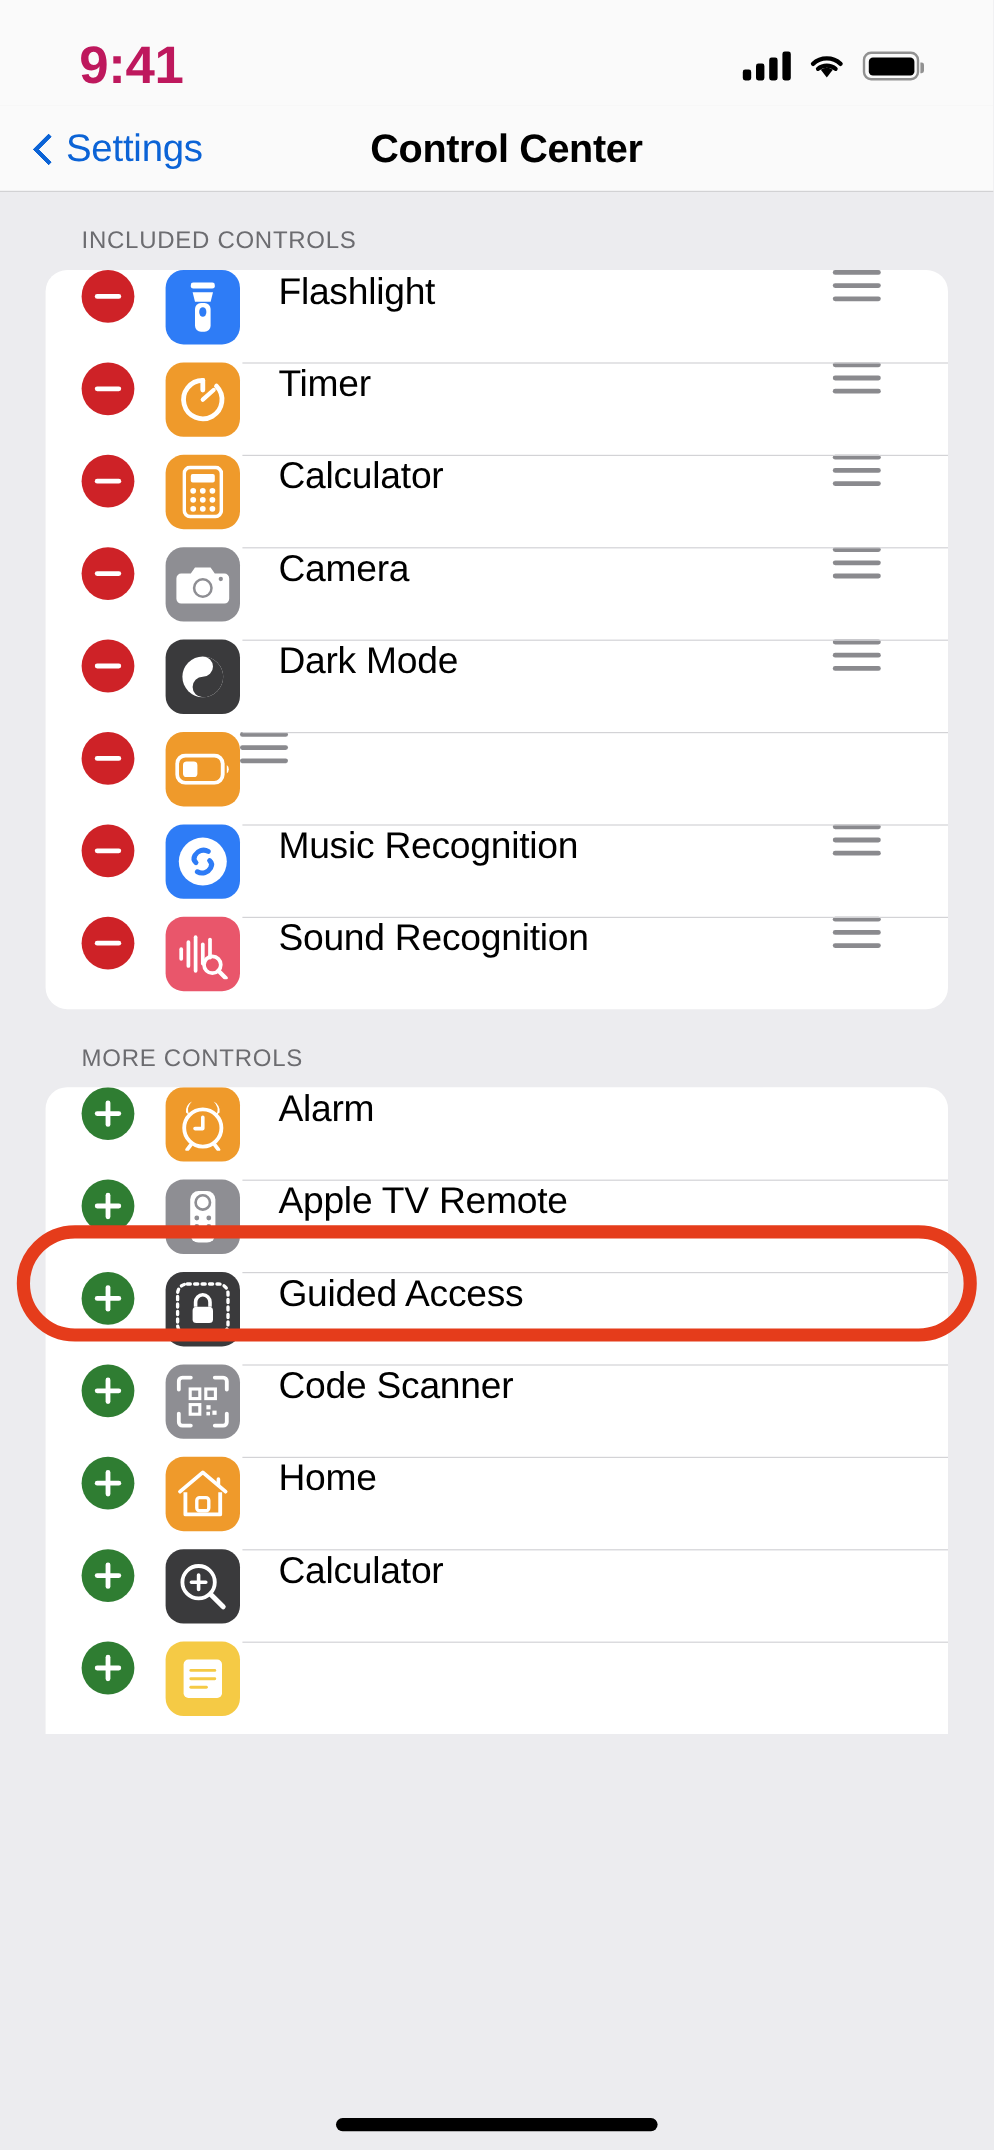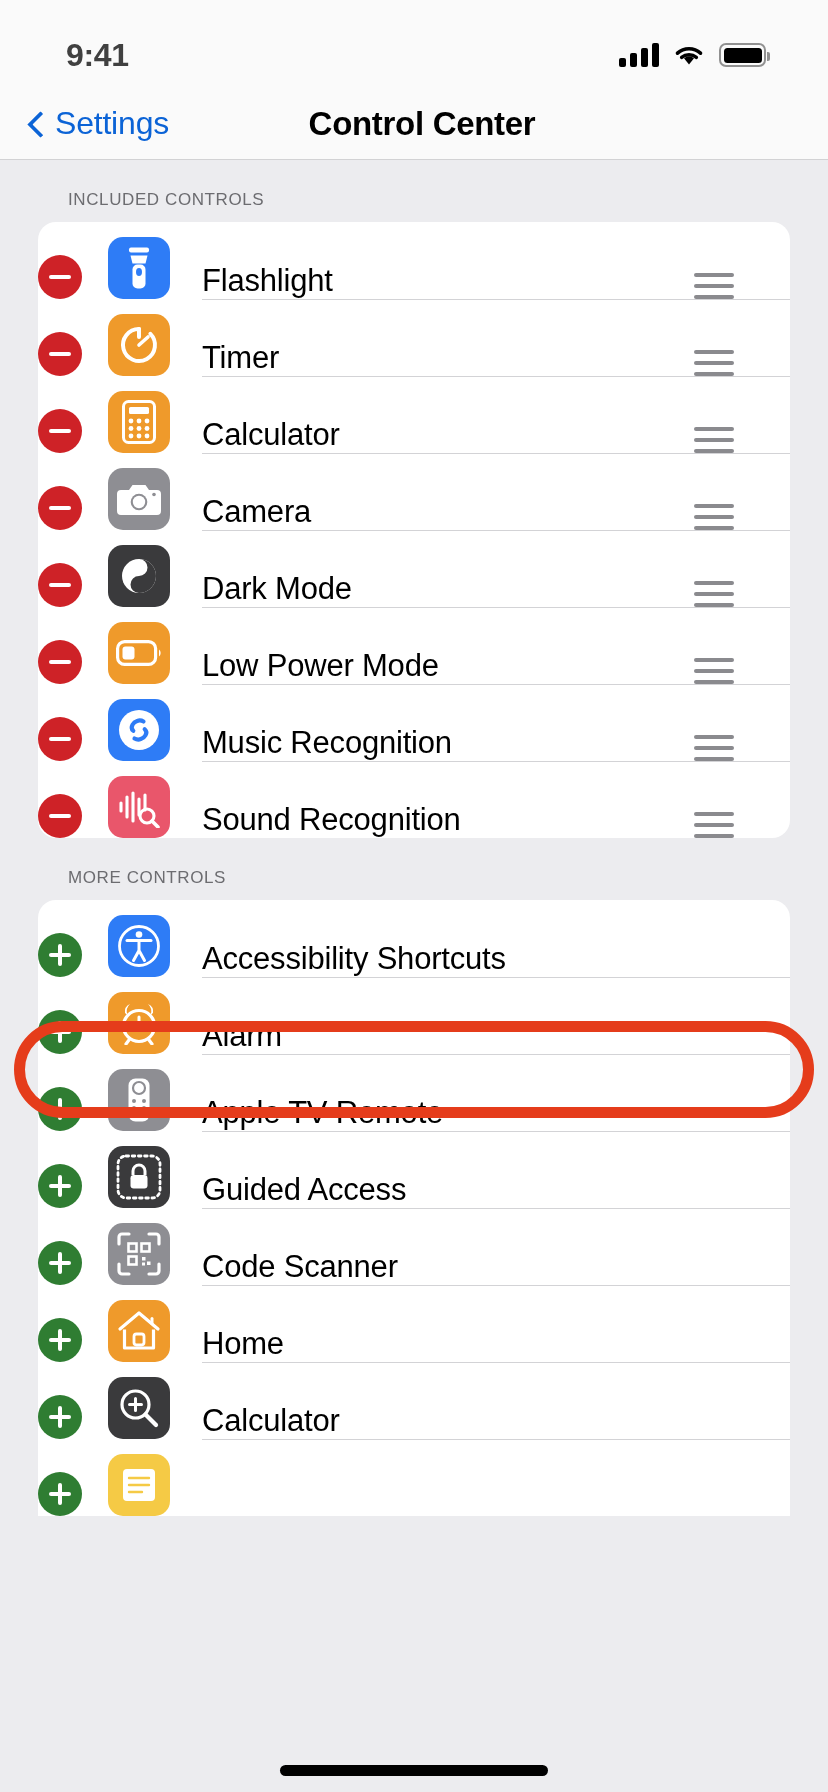--- a/index.html
+++ b/index.html
@@ -11,21 +11,21 @@
     overflow:hidden;
     position:relative;
   }
 
   
   .statusbar{
     height:88px; background:#FAFAFA;
     display:flex; align-items:center; justify-content:space-between;
     padding:22px 62px 0 66px;
   }
-  .sb-time{ font-size:32px; font-weight:600; color:#404040; letter-spacing:-0.3px;text-align:right; }
+  .sb-time{ font-size:44px; font-weight:600; color:#be185d; letter-spacing:-0.3px;text-align:right; }
   .sb-right{ display:flex; align-items:center; gap:14px; }
   .bars{ display:flex; align-items:flex-end; gap:4px; height:24px; }
   .bars i{ width:7px; background:#000; border-radius:2px; display:block; }
   .bars i:nth-child(1){ height:9px; }
   .bars i:nth-child(2){ height:14px; }
   .bars i:nth-child(3){ height:19px; }
   .bars i:nth-child(4){ height:24px; }
   .battery{
     width:47px; height:24px; border:2.5px solid rgba(0,0,0,.42);
     border-radius:7px; padding:2.5px; position:relative;
@@ -58,35 +58,35 @@
   .nav-title{
     position:absolute; left:16px; right:0; text-align:center;
     font-size:33px; font-weight:700; color:#000; letter-spacing:-0.3px;
     pointer-events:none;
   }
 
   
   .content{ position:relative; }
 
   .section-head{
-    font-size:17px; color:#6C6C70; letter-spacing:0.6px;
+    font-size:20px; color:#6C6C70; letter-spacing:0.6px;
     padding:30px 0 12px 68px; text-transform:uppercase;
   }
 
   .card{
     background:#fff;
     margin:0 38px;
     border-radius:18px;
     overflow:hidden;
   }
   .card.bottomless{ border-radius:18px 18px 0 0; }
 
   .row{
-    display:flex; align-items:flex-end;
-    height:77px; position:relative;
+    display:flex; align-items:flex-start;
+    height:77px; padding-left:30px; position:relative;
   }
   .row + .row:before{
     content:""; position:absolute; left:164px; right:0; top:0;
     height:1px; background:#D3D3D6;
   }
 
   
   .act{
     width:44px; height:44px; border-radius:50%;
     flex:0 0 44px; position:relative;
@@ -273,21 +273,20 @@
         <div class="act remove">
           <span class="h"></span>
         </div>
         <div class="tile" style="background: rgb(239, 154, 43);">
           <svg width="46" height="26" viewBox="0 0 46 26">
       <rect x="1.6" y="1.6" width="38" height="22.8" rx="7" fill="none" stroke="#fff" stroke-width="3.2"></rect>
       <rect x="6.5" y="6.5" width="12" height="13" rx="3" fill="#fff"></rect>
       <path d="M43 9.5 a4.5 4.5 0 0 1 0 7 Z" fill="#fff"></path>
     </svg>
         </div>
-        <div class="row-label">Low Power Mode</div>
         <div class="handle">
           <i></i>
           <i></i>
           <i></i>
         </div>
       </div>
       <div class="row">
         <div class="act remove">
           <span class="h"></span>
         </div>
@@ -326,35 +325,20 @@
         <div class="handle">
           <i></i>
           <i></i>
           <i></i>
         </div>
       </div>
     </div>
 
   <div class="section-head">MORE CONTROLS</div>
   <div class="card bottomless" id="card-more">
-      <div class="row">
-        <div class="act add">
-          <span class="h"></span>
-          <span class="v"></span>
-        </div>
-        <div class="tile" style="background: rgb(46, 124, 246);">
-          <svg width="44" height="44" viewBox="0 0 44 44">
-      <circle cx="22" cy="22" r="19.5" fill="none" stroke="#fff" stroke-width="2.8"></circle>
-      <circle cx="22" cy="10.5" r="3.3" fill="#fff"></circle>
-      <path d="M10 16.5 h24" stroke="#fff" stroke-width="3" stroke-linecap="round"></path>
-      <path d="M22 16.5 v10 l-5.5 10 M22 26.5 l5.5 10" stroke="#fff" stroke-width="3" fill="none" stroke-linecap="round"></path>
-    </svg>
-        </div>
-        <div class="row-label">Accessibility Shortcuts</div>
-      </div>
       <div class="row">
         <div class="act add">
           <span class="h"></span>
           <span class="v"></span>
         </div>
         <div class="tile" style="background: rgb(239, 154, 43);">
           <svg width="46" height="44" viewBox="0 0 46 44">
       <circle cx="23" cy="25" r="15.5" fill="none" stroke="#fff" stroke-width="3.2"></circle>
       <path d="M23 16 v9.5 h-6.5" stroke="#fff" stroke-width="3" fill="none" stroke-linecap="round" stroke-linejoin="round"></path>
       <path d="M9 12 a8.5 8.5 0 0 1 5-9 a10 10 0 0 0-2.5 11 Z" fill="#fff"></path>

